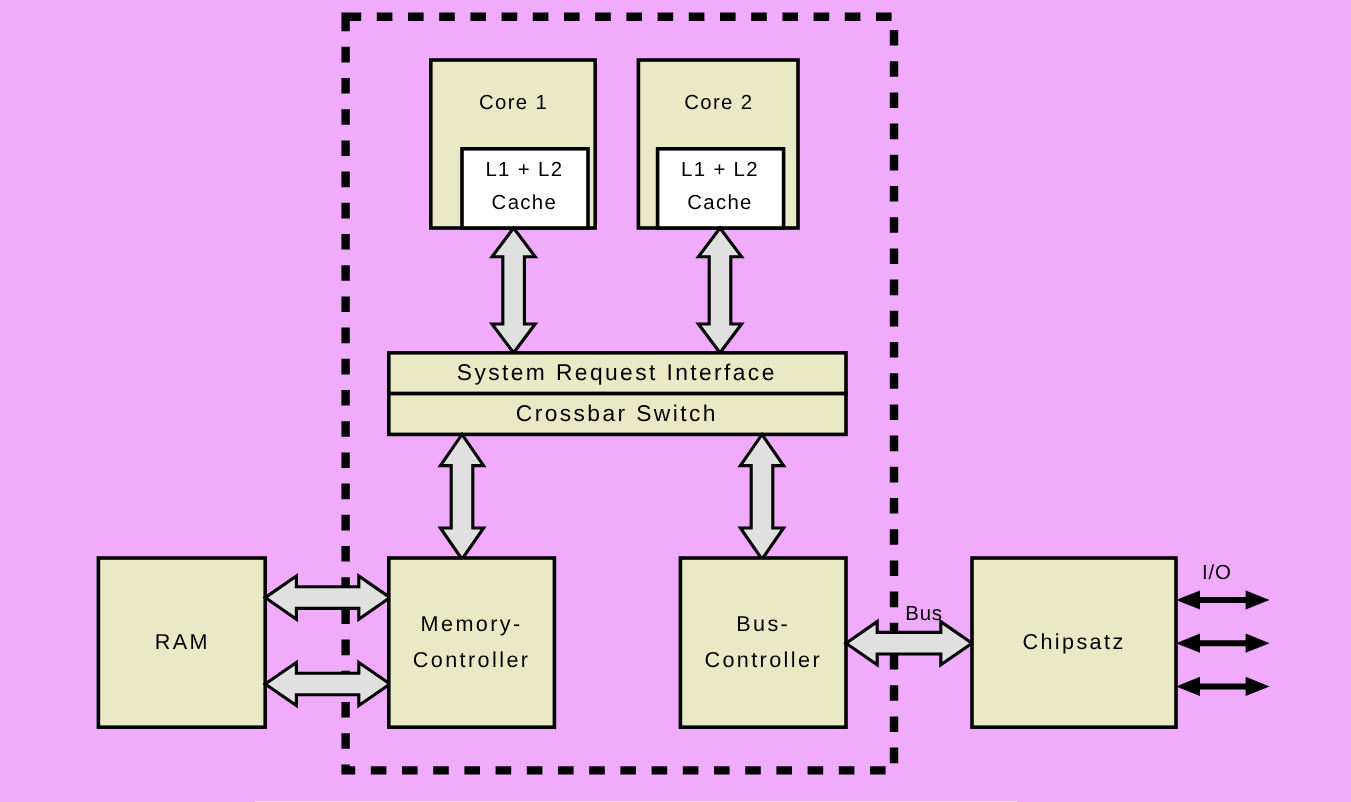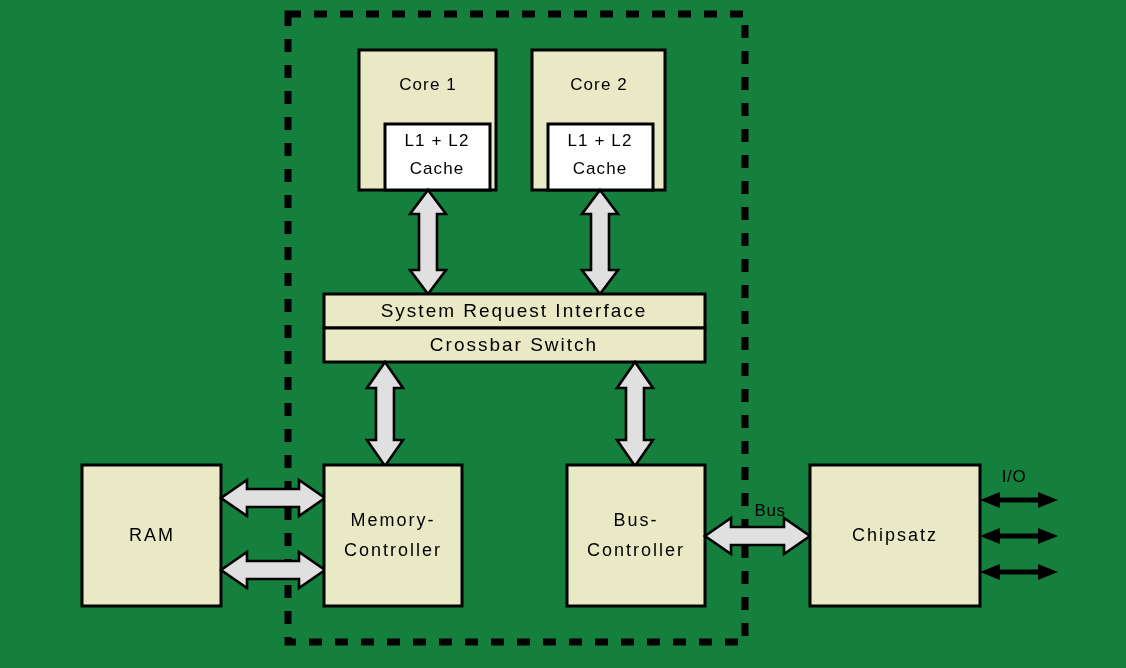--- a/index.html
+++ b/index.html
@@ -8,21 +8,21 @@
     padding: 0;
     background: #ffffff;
   }
   body {
     font-family: "Liberation Sans", sans-serif;
   }
   #stage {
     position: relative;
     width: 1126px;
     height: 668px;
-    background: #15803d;
+    background: #f0abfc;
     overflow: hidden;
   }
   #stage svg {
     position: absolute;
     left: 0;
     top: 0;
   }
   .box-label {
     font-family: "Liberation Sans", sans-serif;
     fill: #000000;

